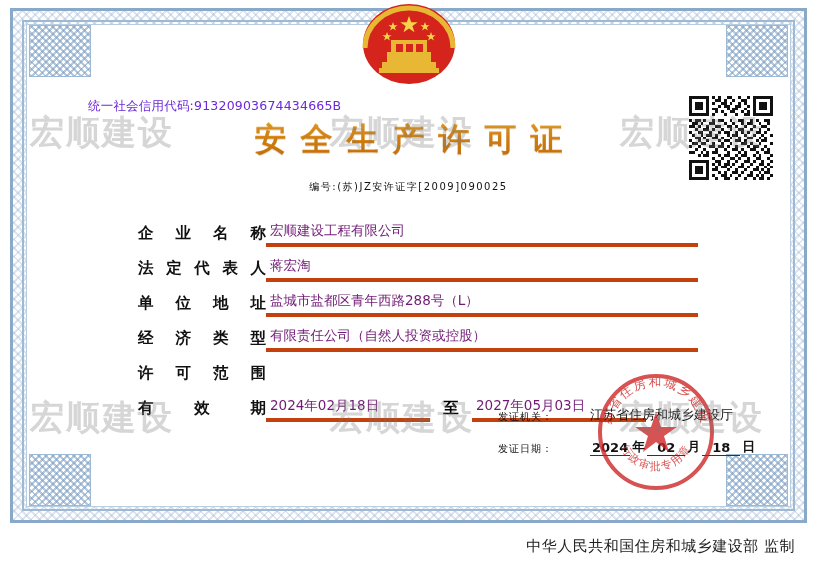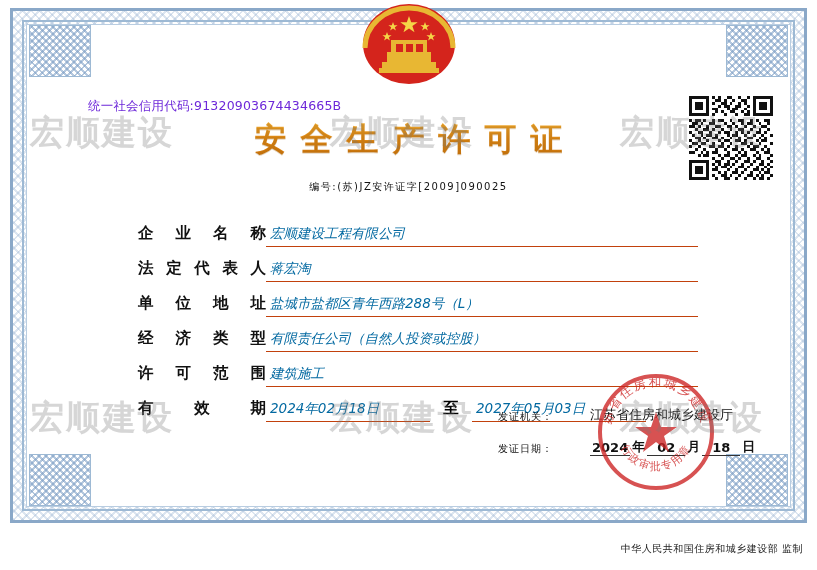--- a/index.html
+++ b/index.html
@@ -131,27 +131,26 @@
     font-size: 15.5px;
     font-weight: bold;
     color: #111;
     letter-spacing: 0px;
     text-align: justify;
     text-align-last: justify;
     padding-bottom: 3px;
   }
   .row .value-line {
     flex: 1 1 auto;
-    border-bottom: 1px solid #c2410c;
+    border-bottom: 4px solid #c2410c;
     padding: 0 0 3px 4px;
     font-size: 13.5px;
-    color: #0369a1;
+    color: #701a75;
     white-space: nowrap;
     overflow: hidden;
-    font-style: italic;
   }
   .row.dates .value-line.d1 {
     flex: 0 0 160px;
   }
   .row.dates .mid {
     flex: 0 0 42px;
     text-align: center;
     font-size: 15.5px;
     font-weight: bold;
     padding-bottom: 3px;
@@ -210,23 +209,23 @@
   .qr {
     position: absolute;
     right: 44px; top: 96px;
     width: 84px; height: 84px;
     z-index: 4;
   }
 
   
   .footer {
     position: absolute;
-    right: 14px;
+    right: 22px;
     bottom: 14px;
-    font-size: 10px;
+    font-size: 15px;
     color: #222;
     z-index: 7;
     letter-spacing: 0.5px;
   }
 
   
   .wm {
     position: absolute;
     font-family: "DejaVu Sans", "Liberation Sans", sans-serif;
     font-size: 34px;
@@ -313,21 +312,20 @@
         <div class="value-line">盐城市盐都区青年西路288号（L）</div>
       </div>
 
       <div class="row">
         <div class="label">经济类型</div>
         <div class="value-line">有限责任公司（自然人投资或控股）</div>
       </div>
 
       <div class="row">
         <div class="label">许可范围</div>
-        <div class="value-line">建筑施工</div>
       </div>
 
       <div class="row dates">
         <div class="label">有效期</div>
         <div class="value-line d1">2024年02月18日</div>
         <div class="mid">至</div>
         <div class="value-line d2">2027年05月03日</div>
         <div class="tail"></div>
       </div>
 

